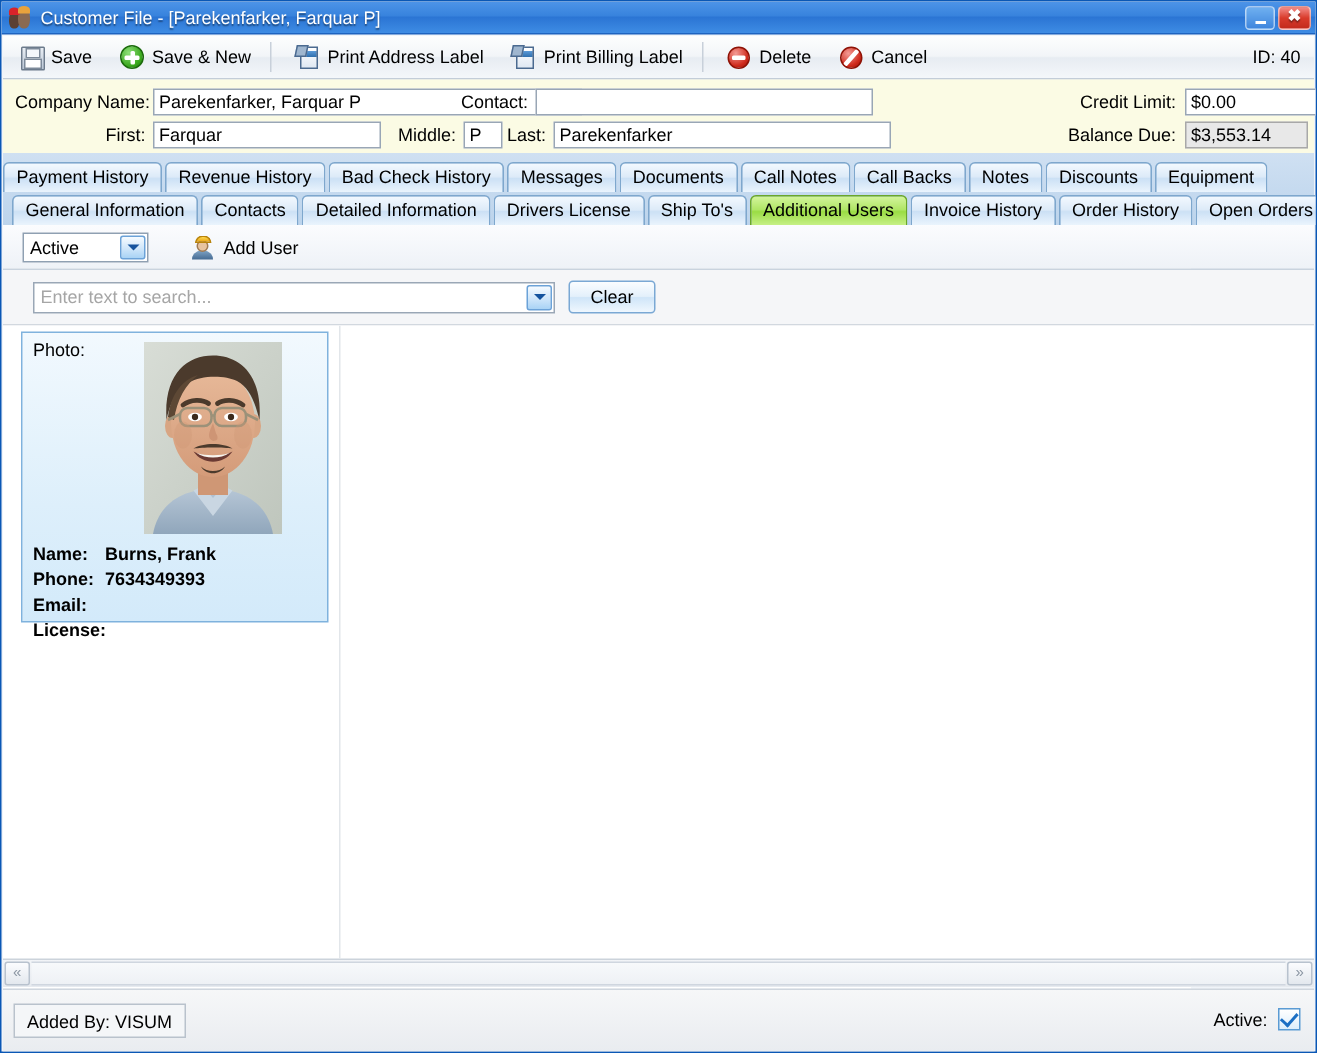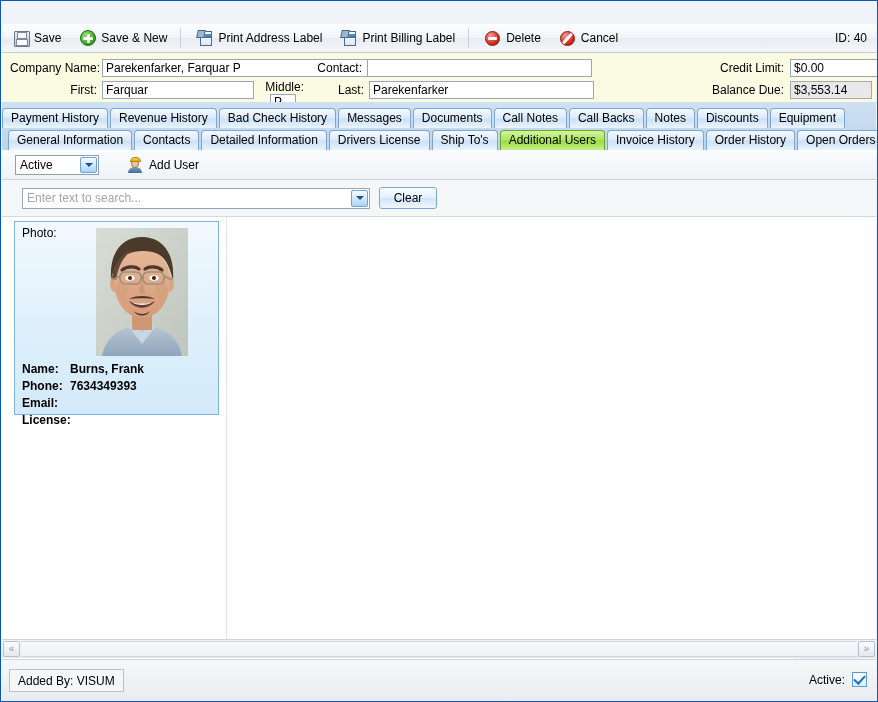--- a/index.html
+++ b/index.html
@@ -455,20 +455,37 @@
     border: solid #1b6fc4;
     border-width: 0 2px 2px 0;
     transform: rotate(42deg);
   }
 </style>
 </head>
 <body>
 
 <div id="app">
 
+  <div class="titlebar">
+    <div class="title-icon">
+      <div class="ti-p1"></div>
+        <div class="ti-p2"></div>
+      <div class="ti-h1"></div>
+        <div class="ti-h2"></div>
+    </div>
+    <div class="title-text">Customer File - [Parekenfarker, Farquar P]</div>
+    <div class="win-buttons">
+      <div class="win-btn win-min">
+          <div class="glyph"></div>
+        </div>
+      <div class="win-btn win-close">
+          <div class="glyph">✖</div>
+        </div>
+    </div>
+  </div>
 
   <div class="toolbar">
     <div class="tb-item">
       <span class="ico ico-save">
         <span class="body"></span>
           <span class="shutter"></span>
           <span class="label"></span>
       </span>
       <span class="lbl">Save</span>
     </div>
@@ -522,30 +539,30 @@
 
     <div class="tb-spacer"></div>
     <div class="tb-id">ID: 40</div>
   </div>
 
   <div class="formhdr">
     <div class="fh-row" style="left:8px; top:5px;">
       <span class="fh-label" style="width:87px;">Company Name:</span>
       <input class="fld" style="width: 286px; margin-left: 5px;" value="Parekenfarker, Farquar P">
     </div>
-    <div class="fh-row" style="left:308px; top:5px;">
+    <div class="fh-row" style="left:298px; top:5px;">
       <span class="fh-label" style="width:52px;">Contact:</span>
       <input class="fld" style="width: 225px; margin-left: 5px;" value="">
     </div>
 
     <div class="fh-row" style="left:8px; top:27px;">
       <span class="fh-label" style="width:87px;">First:</span>
       <input class="fld" style="width: 152px; margin-left: 5px;" value="Farquar">
     </div>
-    <div class="fh-row" style="left:255px; top:27px;flex-direction:column;">
+    <div class="fh-row" style="left:255px; top:27px;">
       <span class="fh-label" style="width:47px;">Middle:</span>
       <input class="fld" style="width: 26px; margin-left: 5px;" value="P">
     </div>
     <div class="fh-row" style="left:333px; top:27px;">
       <span class="fh-label" style="width:29px;">Last:</span>
       <input class="fld" style="width: 225px; margin-left: 5px;" value="Parekenfarker">
     </div>
 
     <div class="fh-row" style="left:705px; top:5px;">
       <span class="fh-label" style="width:77px;">Credit Limit:</span>

